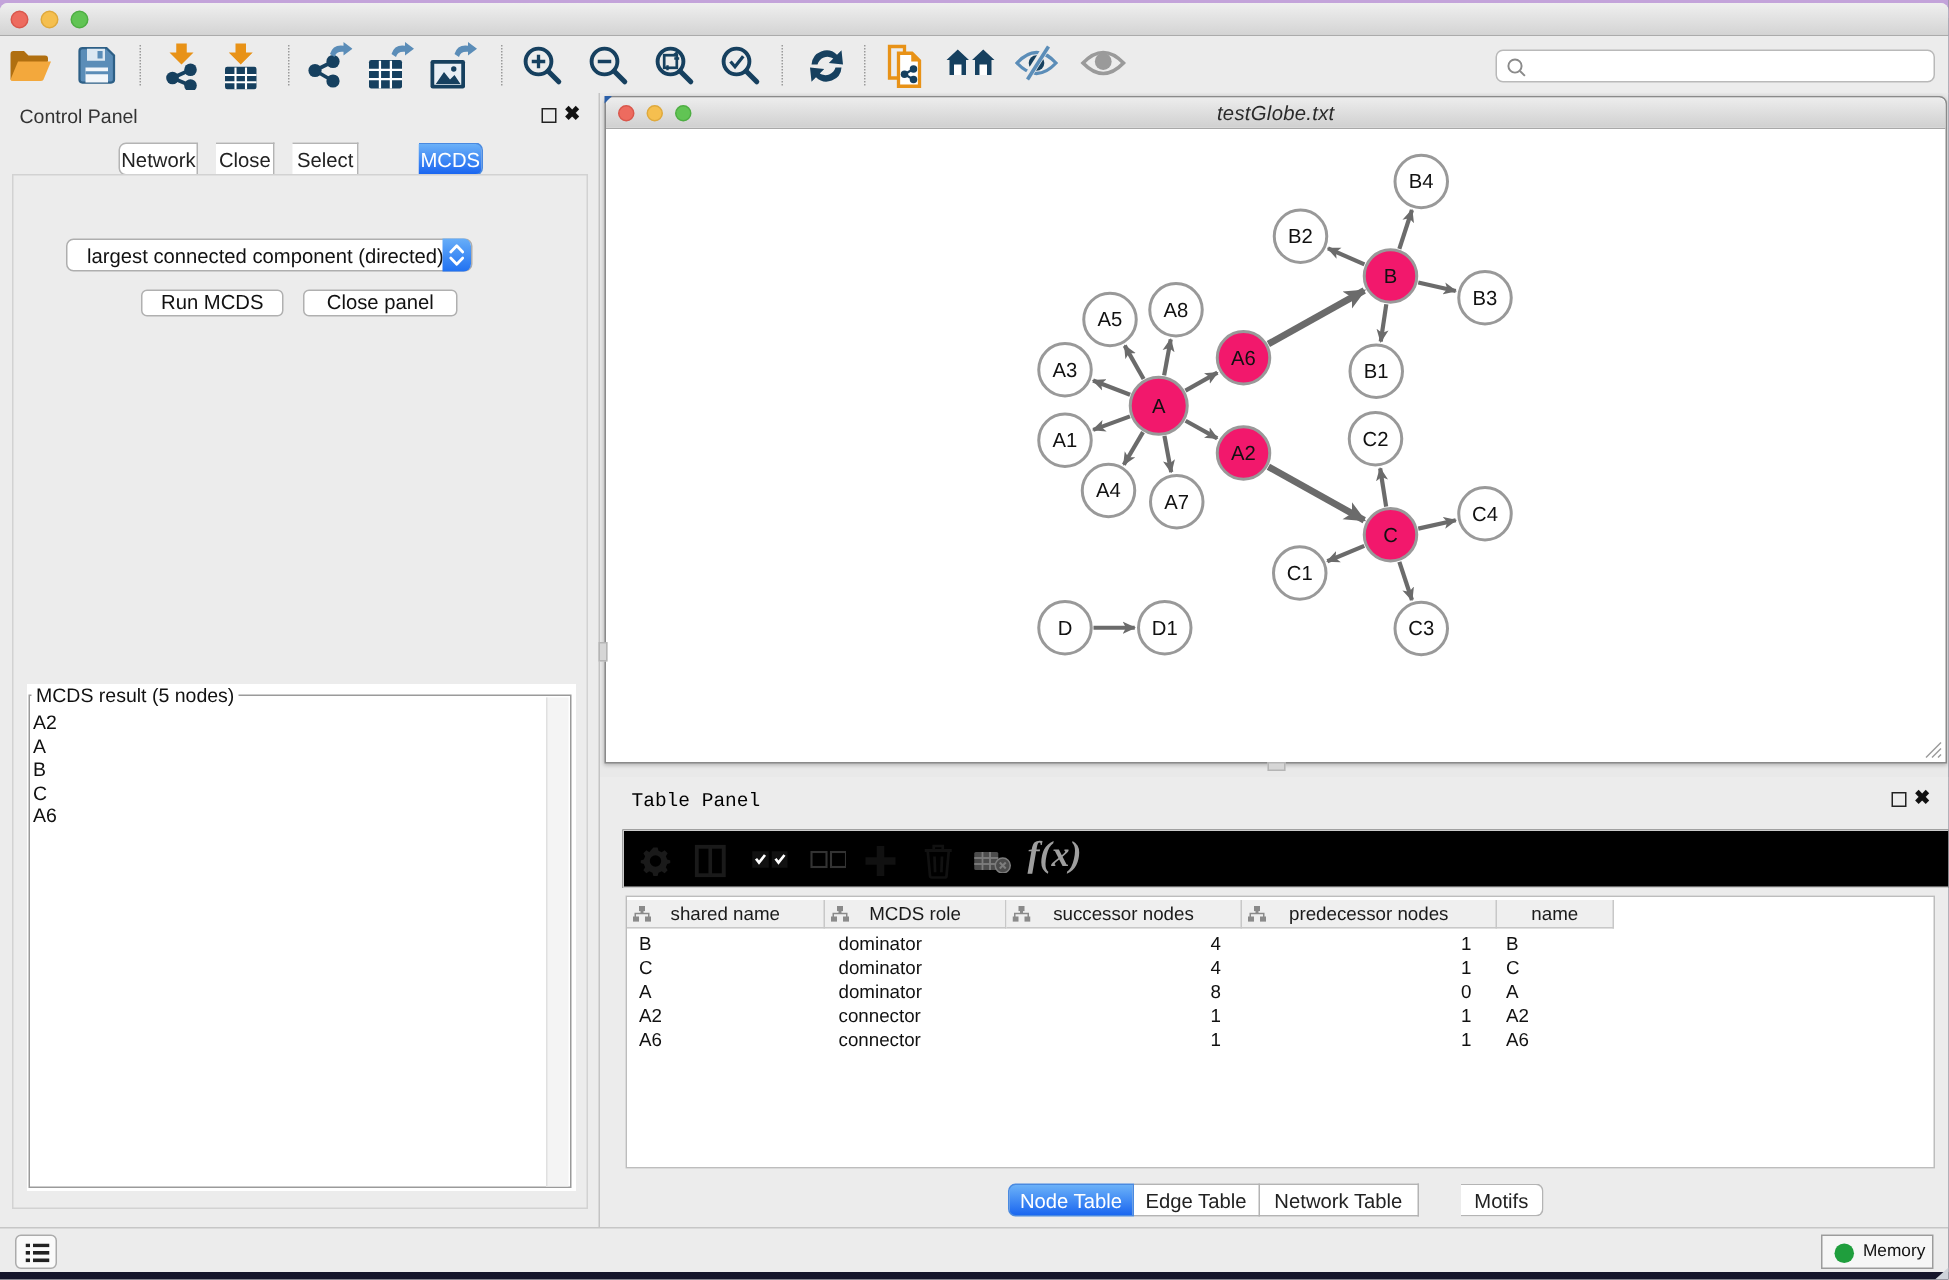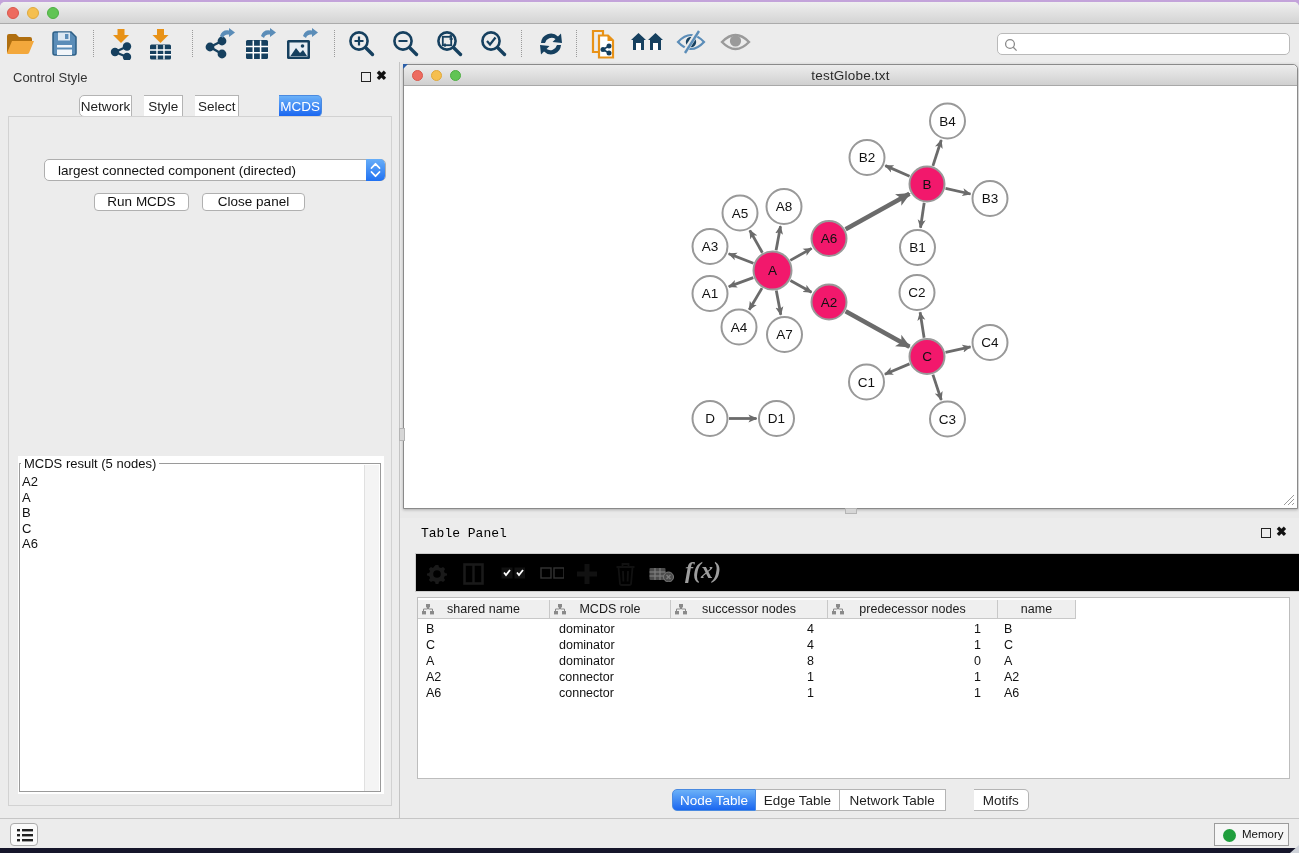--- a/index.html
+++ b/index.html
@@ -22,35 +22,35 @@
 .winbtn { top:10px; width:10px; height:10px; border:1.5px solid #222; }
 .xbtn { font-size:13px; font-weight:bold; color:#111; top:6px; }
 .tabbar { height:22px; display:flex; }
 .tab { background:#fff; border:1px solid #b4b4b4; border-left:none; font-size:13.5px; color:#222; text-align:center; line-height:21px; }
 .tab.first { border-left:1px solid #b4b4b4; border-radius:5px 0 0 5px; }
 .tab.last { border-radius:0 5px 5px 0;margin-left:28px; }
 .tab.sel { background:linear-gradient(#6bb1f8,#1a66f0); color:#fff; border-color:#4a8ae0; }
 #cp-tabs { left:79px; top:33px; width:243px;gap:12px; }
 #cp-pane { left:8px; top:54px; width:384px; height:690px; border:1px solid #d2d2d2; background:#ececec; }
 #opt-label { left:0; top:21px; width:384px; text-align:center; font-size:13.5px; color:#1a1a1a; }
-#combo { left:35px; top:42px; width:342px; height:22px; background:#fff; border:1px solid #aeaeae; border-radius:5px;text-decoration:underline; }
+#combo { left:35px; top:42px; width:271px; height:22px; background:#fff; border:1px solid #aeaeae; border-radius:5px;text-decoration:underline; }
 #combo .txt { left:13px; top:3px; font-size:13.5px; color:#111; }
 #combo .btn { right:0; top:-1px; width:19px; height:22px; background:linear-gradient(#67aef8,#2071f2); border-radius:0 5px 5px 0; }
 .cbtn { background:#fff; border:1px solid #b0b0b0; border-radius:4px; font-size:13.5px; color:#111; text-align:center; line-height:16px; height:18px; top:76px; }
 #mcds-box { left:9px; top:339px; width:366px; height:338px; background:#fff; }
 #mcds-group { left:1px; top:7px; width:362px; height:329px; border:1px solid #9a9a9a; }
 #mcds-label { left:3px; top:0px; background:#fff; padding:0 3px; font-size:13px; color:#111; }
 #mcds-list { left:4px; top:18px; width:340px; font-size:13px; color:#111; line-height:15.6px; }
 #mcds-sb { left:346px; top:9px; width:15px; height:326px; background:#f4f4f4; border-left:1px solid #e0e0e0; }
 
 #rside { left:400px; top:60px; width:899px; height:756px; background:#e9e9e9; }
 
 #nw { left:3px; top:2px; width:895px; height:445px; background:#fff; border:1px solid #8a8a8a; border-radius:5px 5px 0 0; box-shadow:0 1px 3px rgba(0,0,0,.25); }
 #nw-tb { left:0; top:0; width:100%; height:21px; background:linear-gradient(#ededed,#d0d0d0); border-bottom:1px solid #a8a8a8; border-radius:5px 5px 0 0; }
-#nw-tb .t { width:100%; text-align:center; top:3px; font-size:13.5px; color:#2a2a2a; letter-spacing:0.2px; }
+#nw-tb .t { width:100%; text-align:center; top:3px; font-size:13.5px; color:#2a2a2a; letter-spacing:0.2px;font-style:italic; }
 #nw .light { top:5px; width:11px; height:11px; }
 
 #tp { left:0; top:456px; width:899px; height:300px; background:#ececec; }
 #tp .hdr { left:21px; top:8px; font-size:13px; color:#000000;font-family:Liberation Mono, monospace; }
 #tp-toolbar { left:15px; top:35px; width:975px; height:39px; background:#000000; border:1px solid #cccccc;font-weight:bold; }
 #tp-table { left:17px; top:79px; width:873px; height:182px; background:#fff; border:1px solid #bdbdbd; }
 .th { top:2px; height:19px; background:#efefef; border-right:1px solid #c8c8c8; border-bottom:1px solid #c8c8c8; font-size:12.5px; color:#1a1a1a; }
 .th .lbl { width:100%; text-align:center; top:2px; }
 .row { font-size:12.5px; color:#111; height:16px; }
 #tp-tabs { left:272px; top:271px; width:357px; }
@@ -191,26 +191,26 @@
     <div class="abs sep" style="left:521px"></div>
     <div class="abs sep" style="left:576px"></div>
     <div class="abs" id="searchbox" style="top:9px;">
       <svg class="abs" style="left:6px;top:4px" width="14" height="14" viewBox="0 0 14 14">
           <circle cx="6" cy="6" r="4.4" fill="none" stroke="#8a8a8a" stroke-width="1.3"></circle>
           <line x1="9.3" y1="9.3" x2="12.6" y2="12.6" stroke="#8a8a8a" stroke-width="1.3"></line>
         </svg>
     </div>
   </div>
   <div class="abs" id="cp">
-    <div class="abs hdr">Control Style</div>
+    <div class="abs hdr">Control Panel</div>
     <div class="abs winbtn" style="left:361px;"></div>
     <div class="abs xbtn" style="left:376px;">✖</div>
     <div class="abs tabbar" id="cp-tabs">
       <div class="tab first" style="width:72px">Network</div>
-      <div class="tab" style="width:53px">Style</div>
+      <div class="tab" style="width:53px">Close</div>
       <div class="tab" style="width:60px">Select</div>
       <div class="tab last sel" style="width:58px">MCDS</div>
     </div>
     <div class="abs" id="cp-pane">
       <div class="abs" id="combo">
         <div class="abs txt">largest connected component (directed)</div>
         <div class="abs btn">
           <svg class="abs" style="left:3px;top:3px" width="13" height="16" viewBox="0 0 13 16">
               <path d="M2.5 6 L6.5 1.8 L10.5 6" fill="none" stroke="#fff" stroke-width="1.8" stroke-linecap="round" stroke-linejoin="round"></path>
               <path d="M2.5 10 L6.5 14.2 L10.5 10" fill="none" stroke="#fff" stroke-width="1.8" stroke-linecap="round" stroke-linejoin="round"></path>

